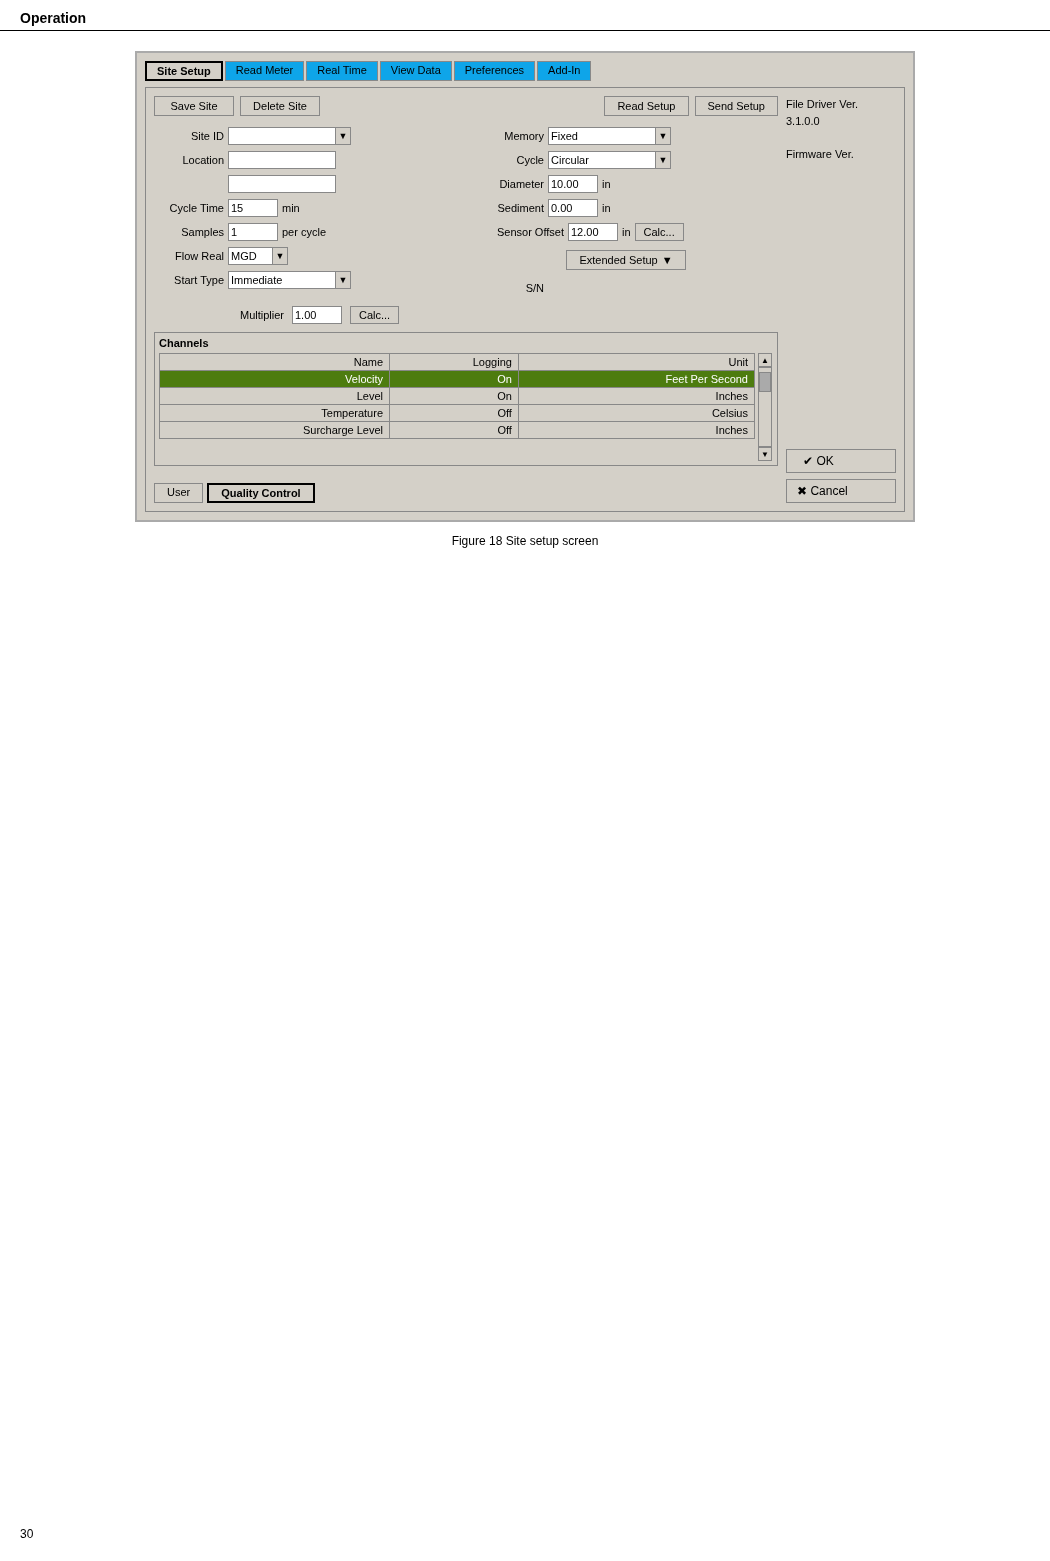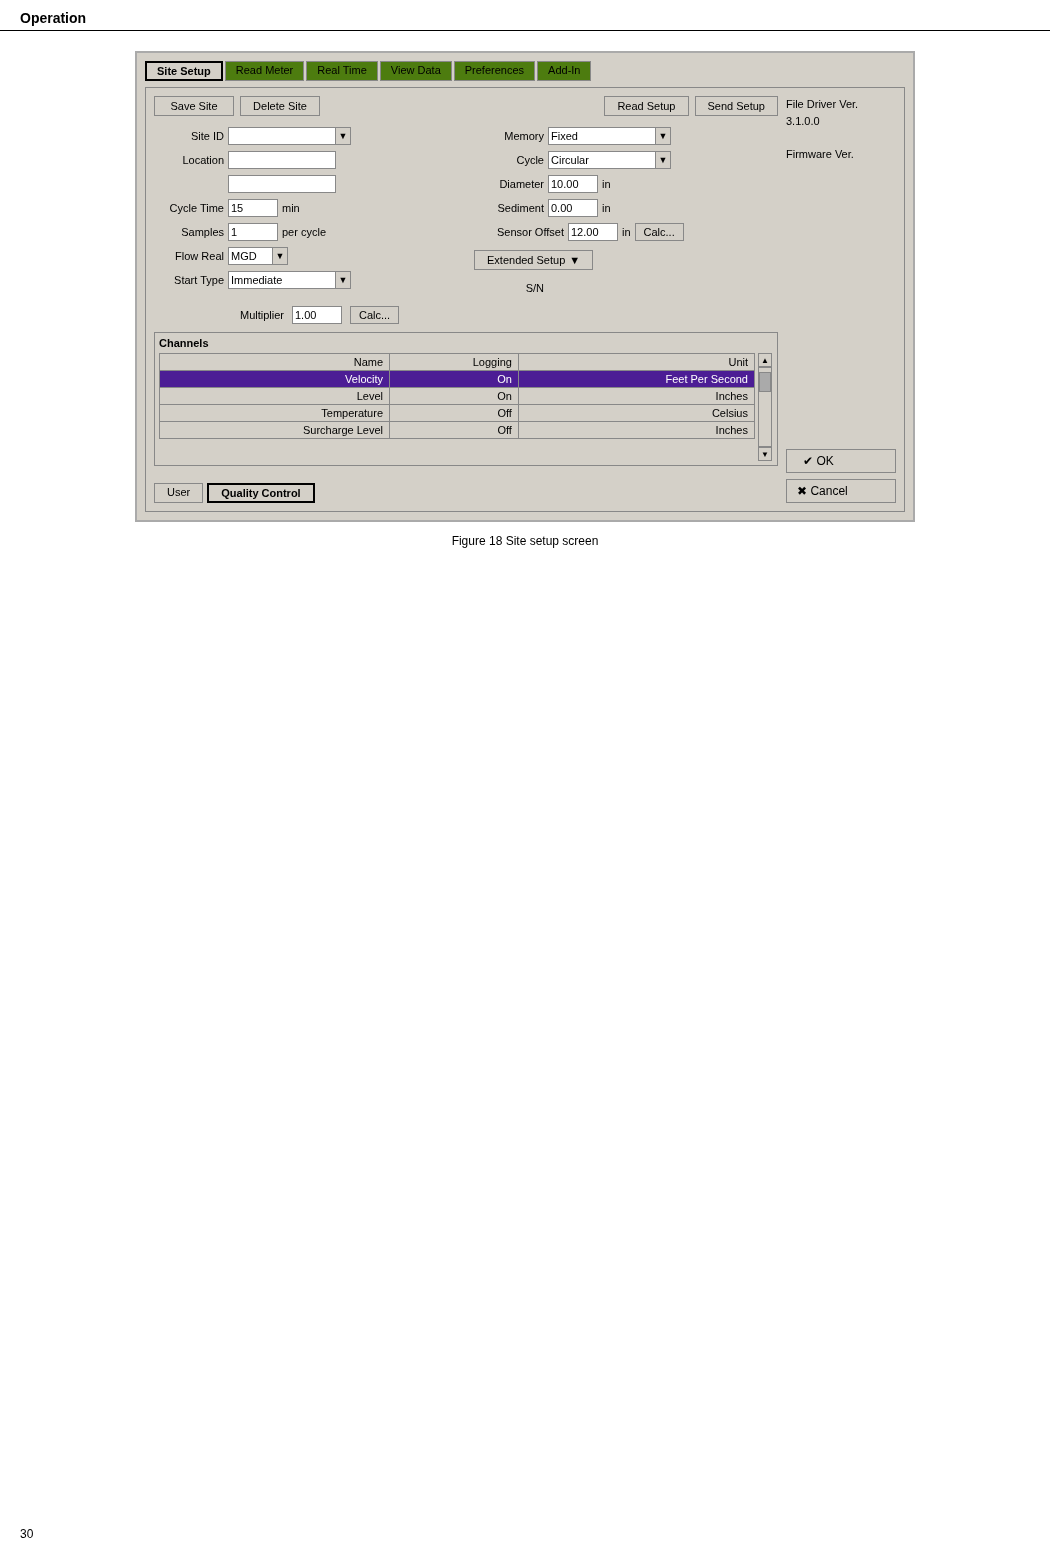--- a/index.html
+++ b/index.html
@@ -38,21 +38,21 @@
     }
     
     .tab-bar {
       display: flex;
       flex-direction: row;
       margin-bottom: 6px;
     }
     .tab {
       padding: 2px 10px;
       border: 1px solid #888;
-      background: #4d7c0f;
+      background: #0ea5e9;
       font-size: 11px;
       cursor: pointer;
       margin-right: 2px;
     }
     .tab.active {
       border: 2px solid #000;
       background: #d4d0c8;
       font-weight: bold;
     }
     
@@ -133,20 +133,21 @@
     .field-unit {
       font-size: 11px;
     }
     
     .extended-setup-row {
       display: flex;
       flex-direction: row;
       align-items: center;
       gap: 6px;
       margin: 4px 0;
+      justify-content: center;
     }
     .extended-setup-btn {
       padding: 3px 12px;
       border: 1px solid #888;
       background: #d4d0c8;
       font-size: 11px;
       cursor: pointer;
       display: flex;
       align-items: center;
       gap: 4px;
@@ -185,21 +186,21 @@
     .channels-table th, .channels-table td {
       border: 1px solid #888;
       padding: 2px 6px;
       text-align: right;
     }
     .channels-table th {
       background: #d4d0c8;
       font-weight: normal;
     }
     .row-highlighted {
-      background: #4c1d95;
+      background: #4d7c0f;
       color: #fff;
       margin-left: 25px;
     }
     
     .bottom-tabs {
       display: flex;
       flex-direction: row;
       gap: 4px;
       margin-top: 17px;
     }

